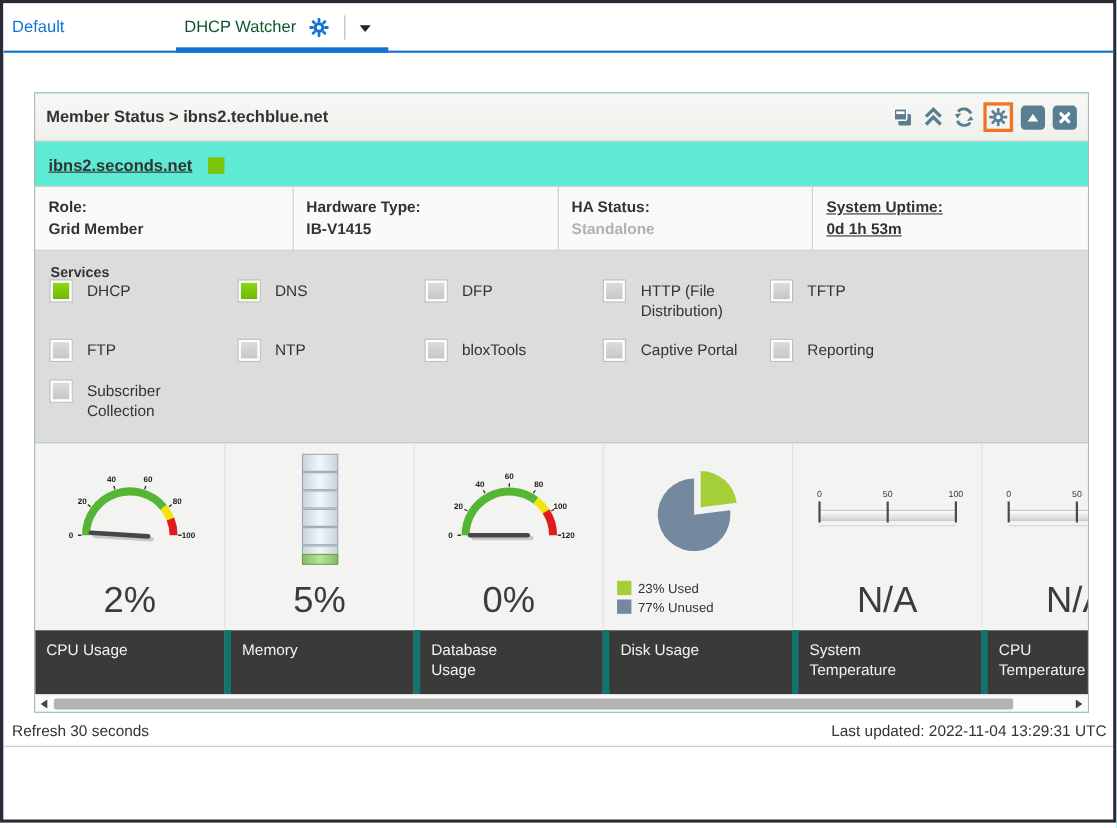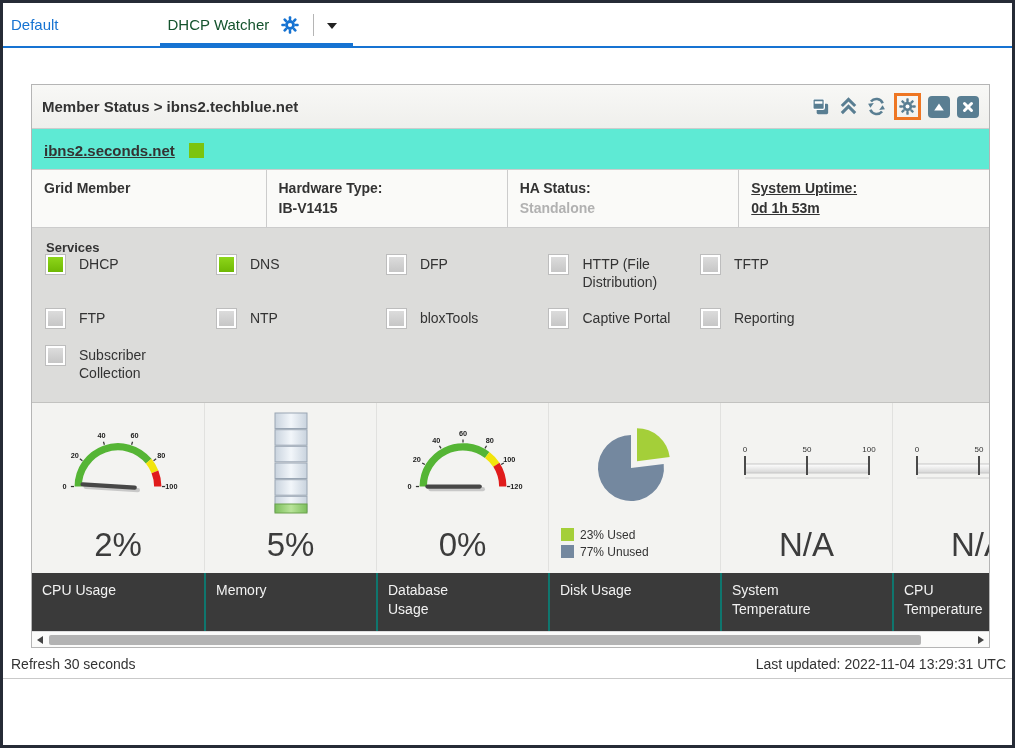--- a/index.html
+++ b/index.html
@@ -68,21 +68,21 @@
   .g-value { font-size:33px; color:#3c3c3c; height:44px; line-height:44px; }
   .g-legend { height:48px; display:flex; flex-direction:column; justify-content:center;
               gap:3px; align-self:flex-start; padding-left:12px; }
   .legend-row { display:flex; align-items:flex-start; gap:6px; font-size:12px; color:#333; }
   .swatch { width:13px; height:13px; display:inline-block; }
 
   
   .labels-row { display:flex; width:1032px; margin-top:2px; }
   .l-cell { flex:0 0 172px; width:172px; min-height:58px; background:#3a3a3a; color:#f2f2f2;
             font-size:14px; padding:8px 10px; line-height:1.35; }
-  .l-cell + .l-cell { border-left:2px solid #0f766e; }
+  .l-cell + .l-cell { border-left:6px solid #0f766e; }
   .l-cell span { display:inline-block; max-width:90px; }
 
   
   .hscroll { height:16px; background:#fbfbfa; border-top:1px solid #ddd;
              display:flex; align-items:center; padding:0 5px; }
   .sb-left { width:0; height:0; border-top:4px solid transparent; border-bottom:4px solid transparent;
              border-right:6px solid #444; cursor:pointer; }
   .sb-right { width:0; height:0; border-top:4px solid transparent; border-bottom:4px solid transparent;
               border-left:6px solid #444; cursor:pointer; margin-left:auto; }
   .sb-thumb { flex:0 0 872px; height:10px; background:#b3b3b3; border-radius:2px;
@@ -180,20 +180,21 @@
       </div>
     </div>
 
     <div class="member-row">
       <span class="member-link">ibns2.seconds.net</span>
       <span class="status-sq"></span>
     </div>
 
     <div class="info-row">
       <div class="info-cell">
+        <div>Role:</div>
         <div>Grid Member</div>
       </div>
       <div class="info-cell">
         <div>Hardware Type:</div>
         <div>IB-V1415</div>
       </div>
       <div class="info-cell">
         <div>HA Status:</div>
         <div class="muted">Standalone</div>
       </div>

